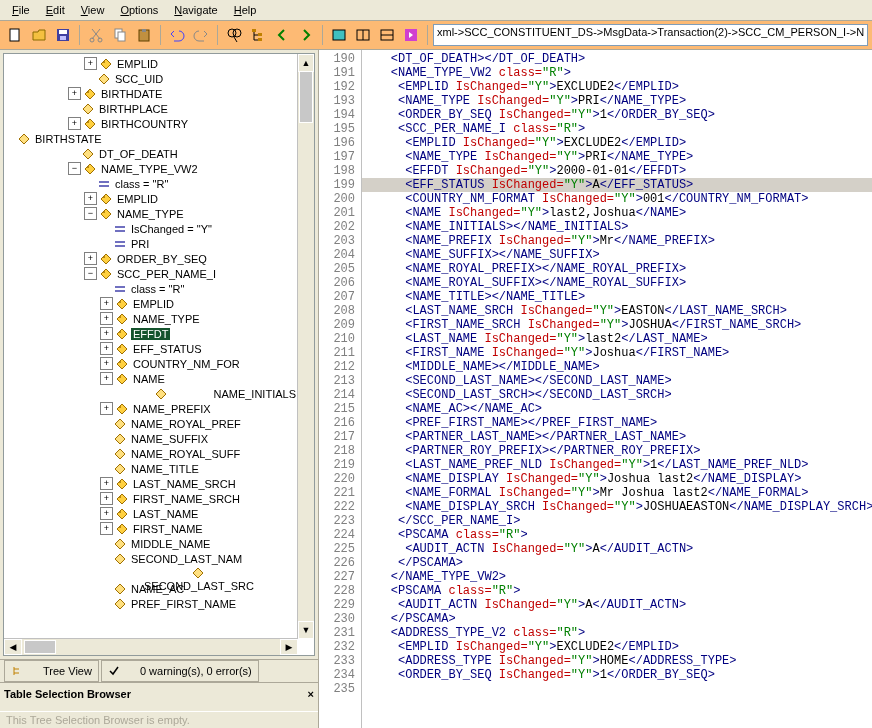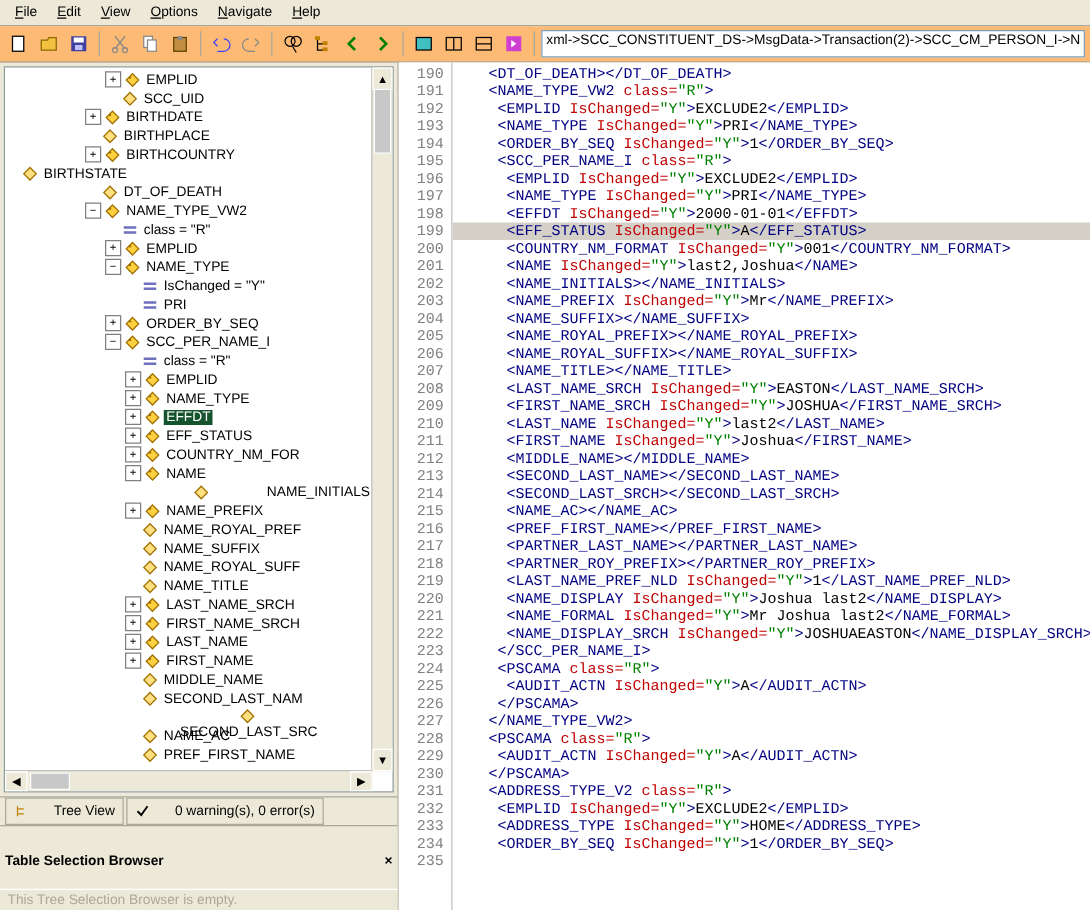--- a/index.html
+++ b/index.html
@@ -37,21 +37,21 @@
 .hscroll .arr{width:16px;background:#ece9d8;border:1px solid #fff;display:flex;align-items:center;justify-content:center;font-size:9px}
 .hscroll .track{flex:1;position:relative}
 .hscroll .thumb{position:absolute;top:1px;bottom:1px;left:2px;width:30px;background:#c8c8c8;border:1px solid #fff}
 
 
 #tree-tabs{height:22px;display:flex;align-items:center;padding:0 4px;border-top:1px solid #aca899}
 .tab-btn{height:20px;border:1px solid #aca899;background:#ece9d8;display:flex;align-items:center;padding:0 6px;gap:20px;margin-right:2px;font-size:11px}
 .tab-btn svg{width:12px;height:12px}
 
 
-#tsb-hdr{height:18px;background:#ece9d8;border-top:1px solid #aca899;display:flex;align-items:flex-end;justify-content:space-between;padding:16px 4px;font-weight:bold}
+#tsb-hdr{height:18px;background:#ece9d8;border-top:1px solid #aca899;display:flex;align-items:flex-start;justify-content:space-between;padding:5px 4px;font-weight:bold}
 #tsb-hdr .x{font-family:Arial;font-weight:bold;cursor:default}
 #tsb-body{height:14px;padding:2px 6px;color:#aca899;background:#ece9d8;border-top:1px solid #fff}
 
 
 #gutter{width:42px;background:#fff;border-right:1px solid #c0c0c0;text-align:right;color:#808080;font-family:Consolas,"Courier New",monospace;font-size:12px;line-height:14px;padding-top:2px}
 #gutter div{padding-right:6px}
 #code{flex:1;font-family:Consolas,"Courier New",monospace;font-size:12px;line-height:14px;white-space:pre;padding-top:2px;overflow:hidden}
 .t-tag{color:#000080}
 .t-attr{color:#c00000}
 .t-astr{color:#008000}

